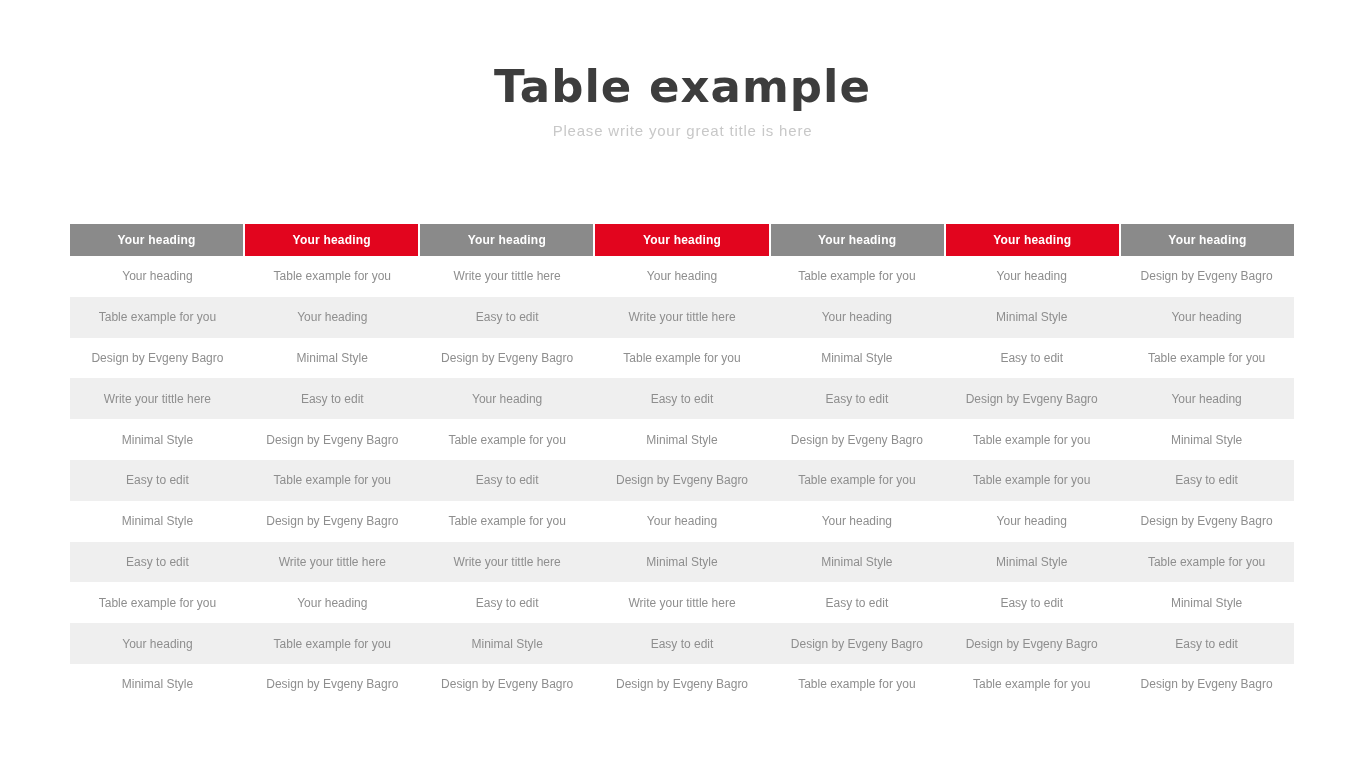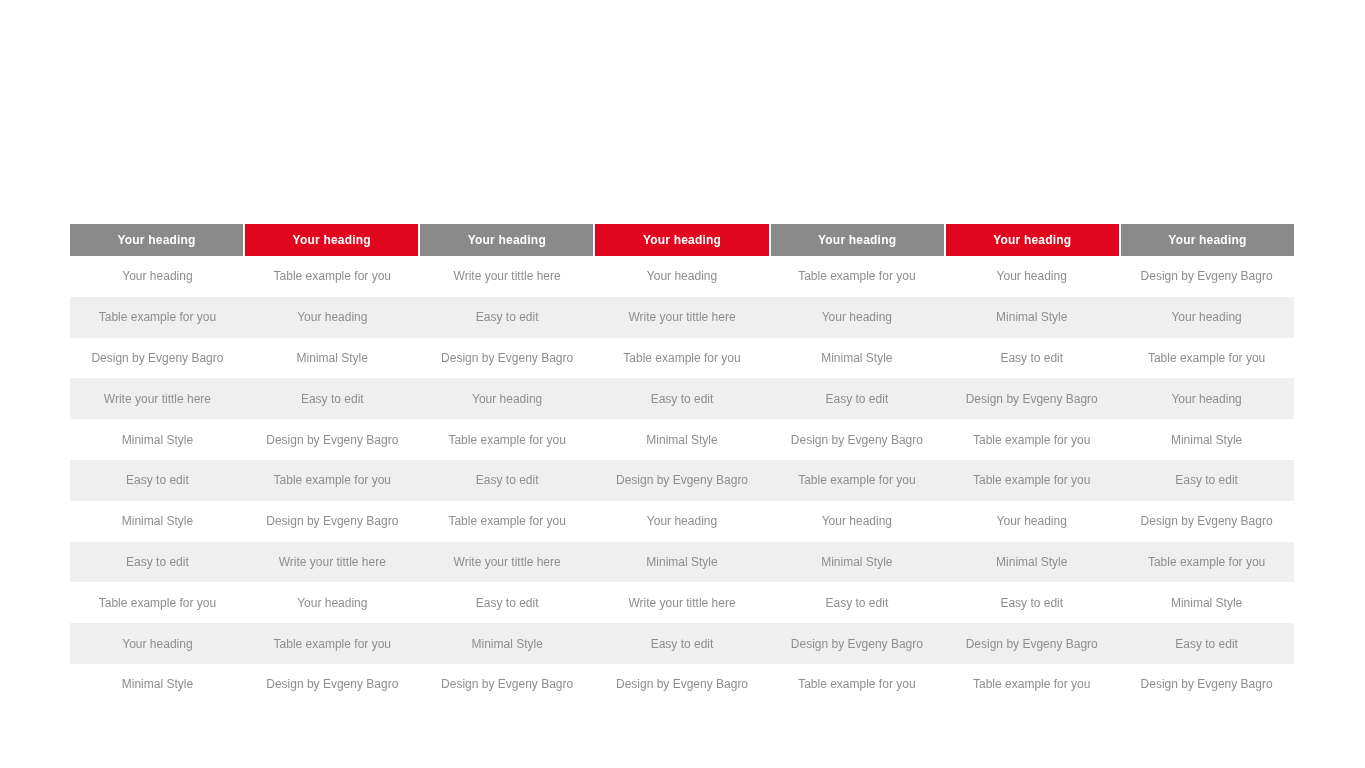--- a/index.html
+++ b/index.html
@@ -93,20 +93,22 @@
     font-size: 12px;
     color: var(--body-text);
     white-space: nowrap;
     overflow: hidden;
   }
 </style>
 </head>
 <body>
 
 <div class="slide-header">
+  <h1 class="slide-title">Table example</h1>
+  <p class="slide-subtitle">Please write your great title is here</p>
 </div>
 
 <div class="table-wrap">
   <div class="thead" id="thead">
       <div class="th gray">Your heading</div>
       <div class="th red">Your heading</div>
       <div class="th gray">Your heading</div>
       <div class="th red">Your heading</div>
       <div class="th gray">Your heading</div>
       <div class="th red">Your heading</div>

